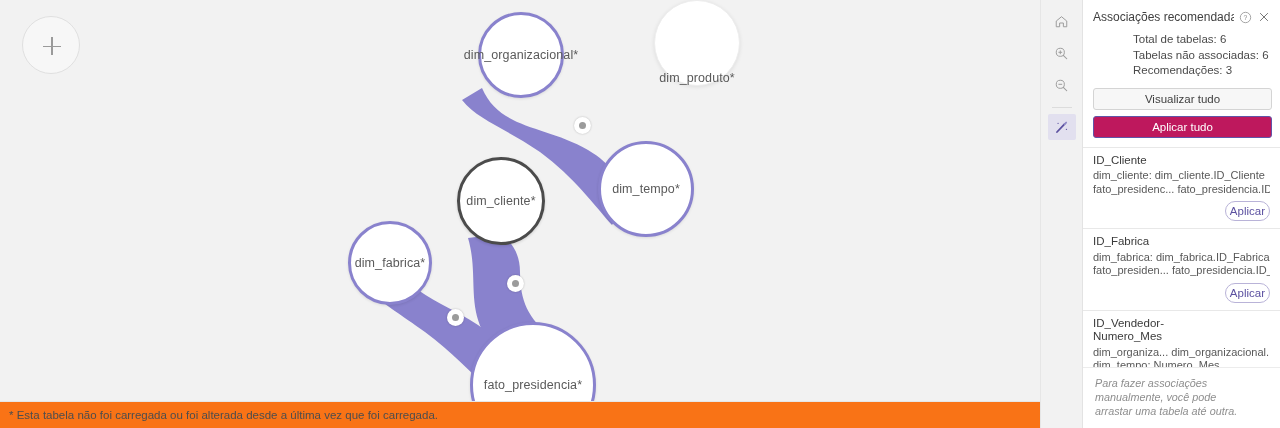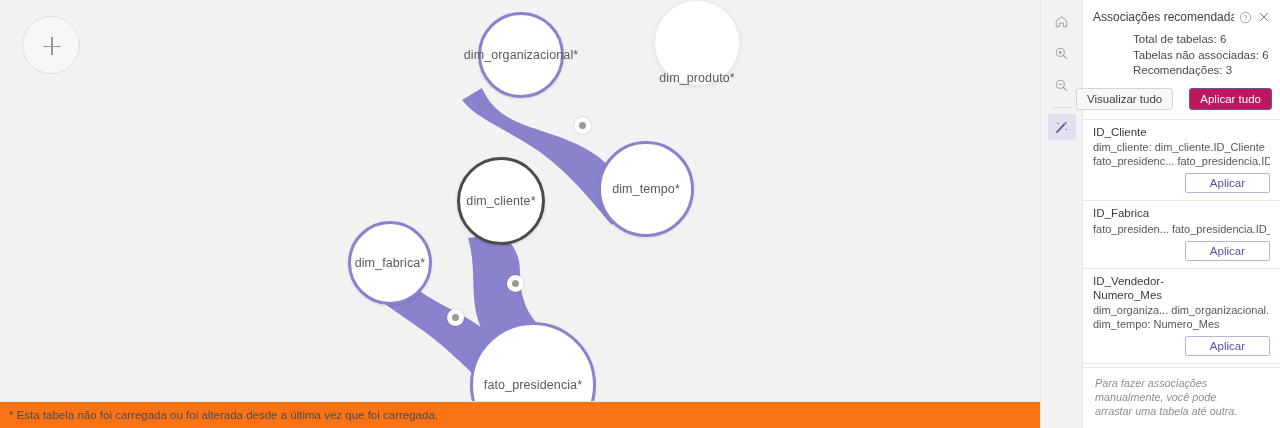--- a/index.html
+++ b/index.html
@@ -205,22 +205,23 @@
   .panel-stats div {
     font-size: 11.5px;
     color: #4a4a4a;
     line-height: 14.5px;
     margin-bottom: 1px;
     margin-left: 40px;
   }
   .panel-actions {
     display: flex;
     justify-content: flex-end;
-    gap: 16px;
+    gap: 6px;
     padding: 9px 8px 9px 10px;
+    flex-direction: column;
   }
   .btn {
     font-size: 11.5px;
     border-radius: 3px;
     padding: 4px 10px;
     cursor: pointer;
     box-sizing: border-box;
     white-space: nowrap;
   }
   .btn-secondary {
@@ -260,22 +261,22 @@
   .rec-apply-row {
     display: flex;
     justify-content: flex-end;
     margin-top: 5px;
   }
   .btn-outline {
     background: #ffffff;
     border: 1px solid #b9b3d8;
     color: #5b50a0;
     font-size: 11.5px;
-    border-radius: 2px;
-    padding: 3px 24px;
+    border-radius: 10px;
+    padding: 3px 4px;
     cursor: pointer;
   }
   .panel-footnote {
     padding: 8px 28px 10px 12px;
     border-top: 1px solid #ececec;
   }
   .panel-footnote span {
     font-size: 10.8px;
     font-style: italic;
     color: #8e8e8e;
@@ -429,20 +430,21 @@
         <div class="rec-name">ID_Cliente</div>
         <div class="rec-line">dim_cliente: dim_cliente.ID_Cliente</div>
         <div class="rec-line">fato_presidenc...  fato_presidencia.ID_Clie...</div>
         <div class="rec-apply-row">
           <button class="btn-outline">Aplicar</button>
         </div>
       </div>
 
       <div class="rec-card">
         <div class="rec-name">ID_Fabrica</div>
+        <div class="rec-line">dim_fabrica: dim_fabrica.ID_Fabrica</div>
         <div class="rec-line">fato_presiden...  fato_presidencia.ID_Fabr...</div>
         <div class="rec-apply-row">
           <button class="btn-outline">Aplicar</button>
         </div>
       </div>
 
       <div class="rec-card">
         <div class="rec-name" style="white-space:normal; width:88px;">ID_Vendedor-Numero_Mes</div>
         <div class="rec-line">dim_organiza...  dim_organizacional.ID_V...</div>
         <div class="rec-line">dim_tempo: Numero_Mes</div>

